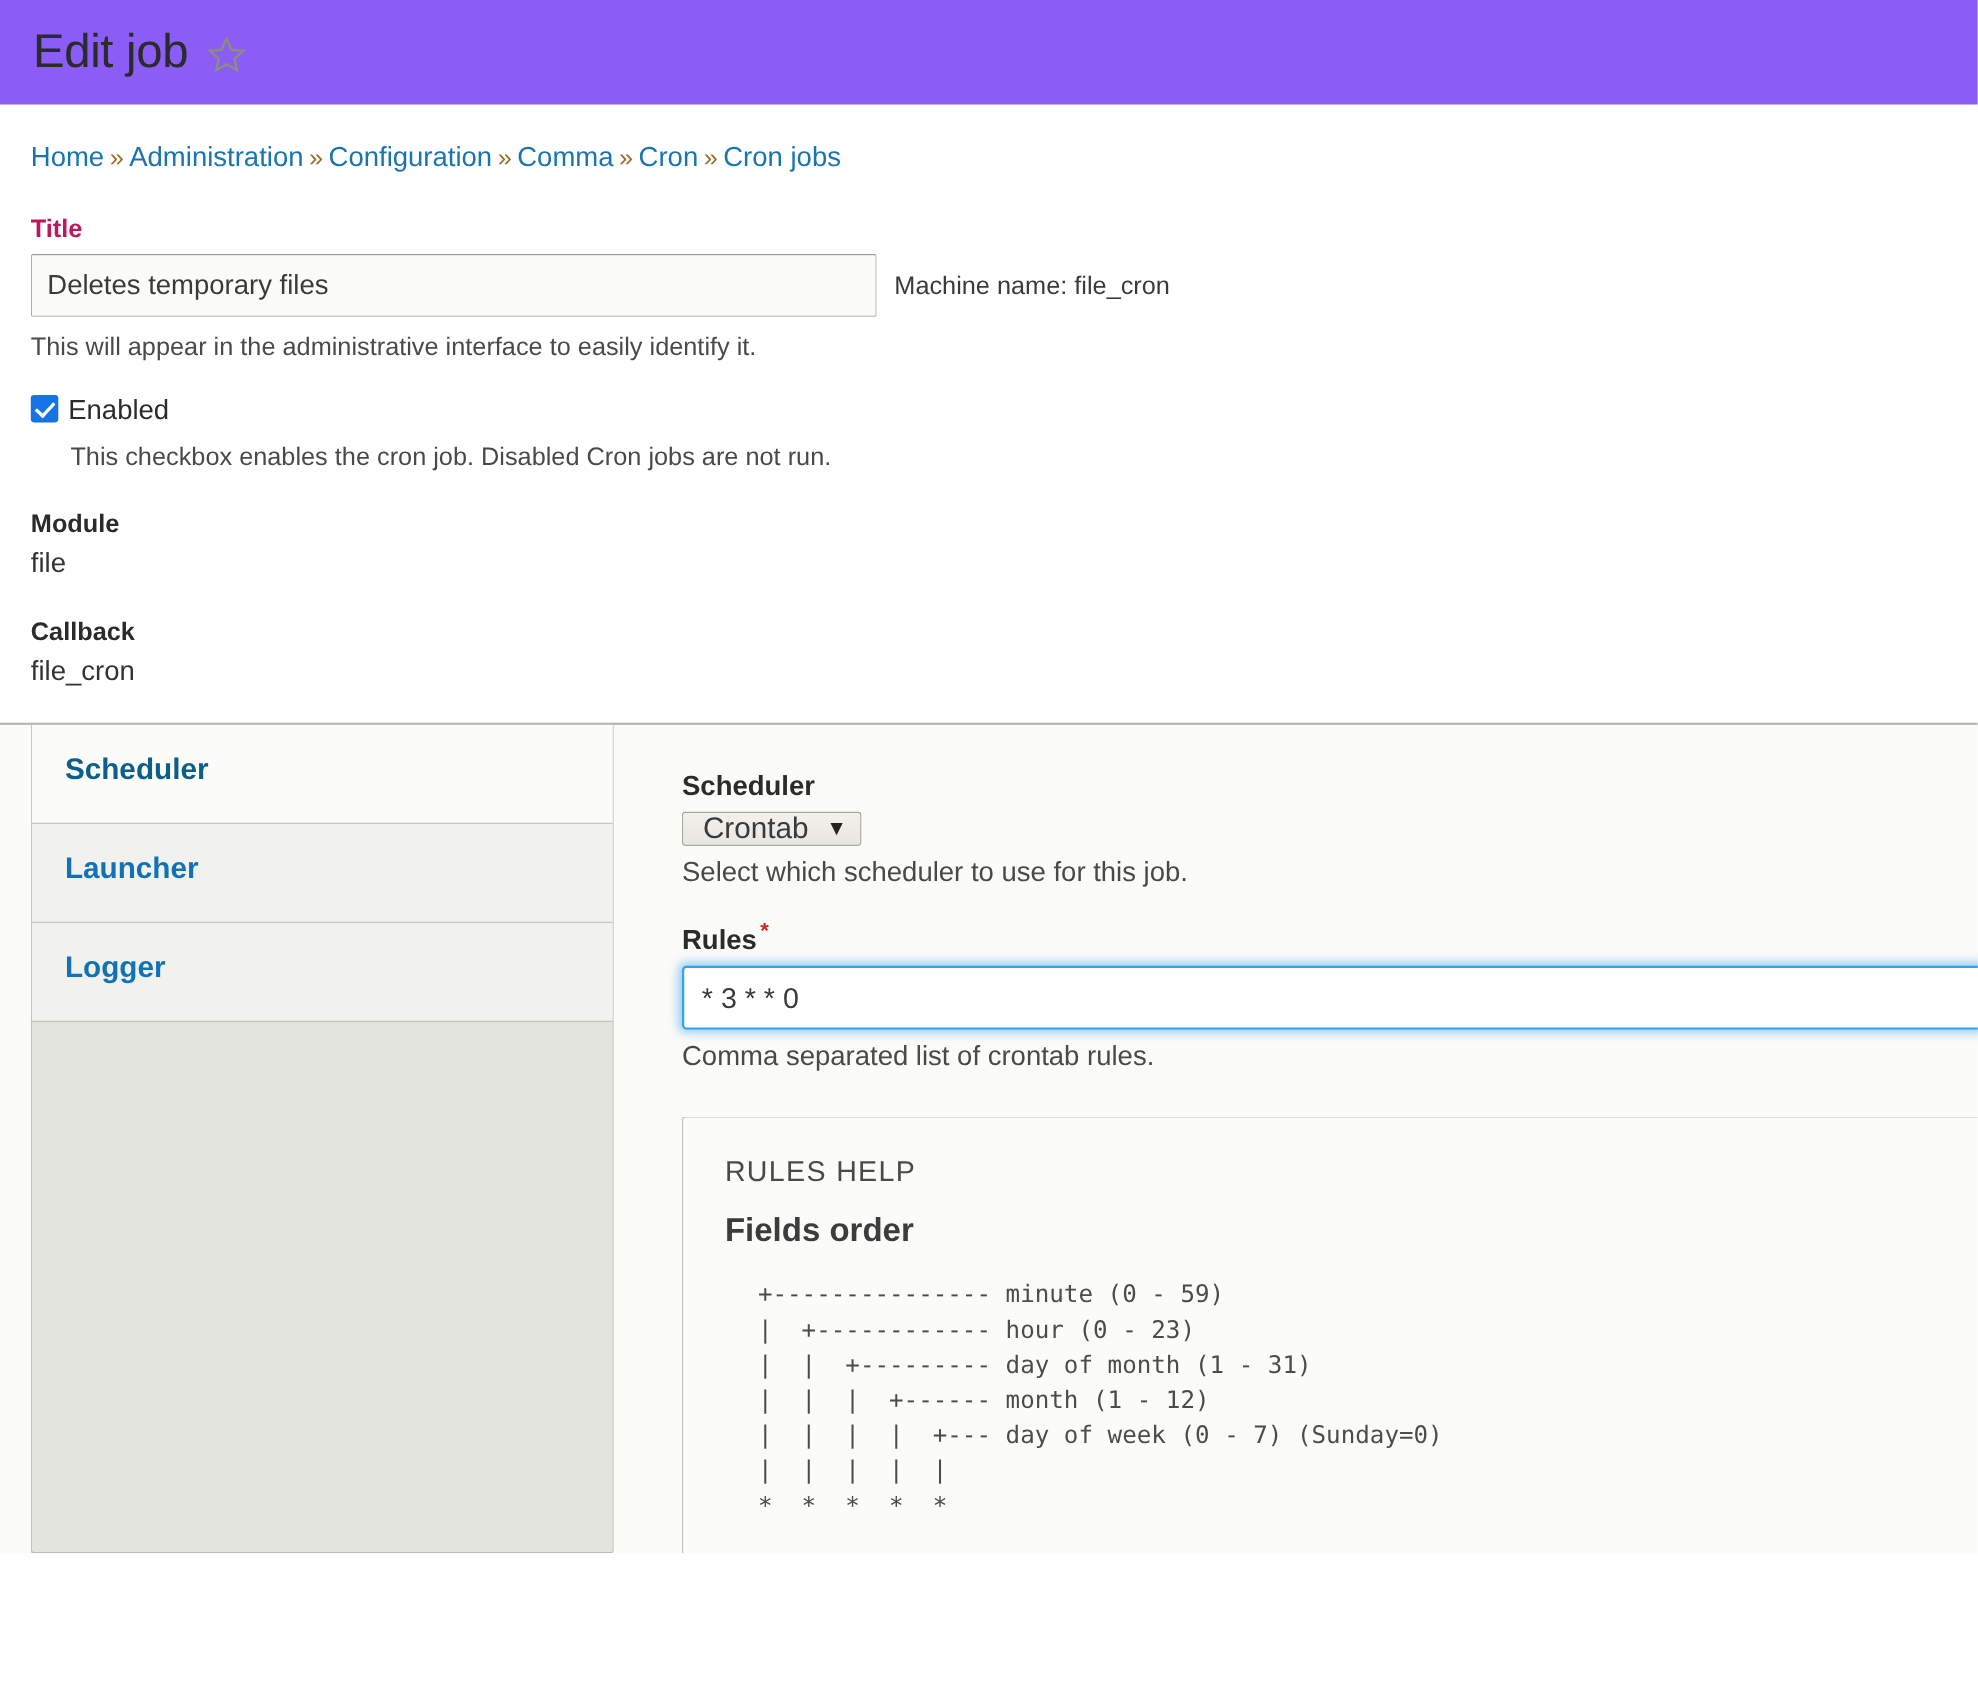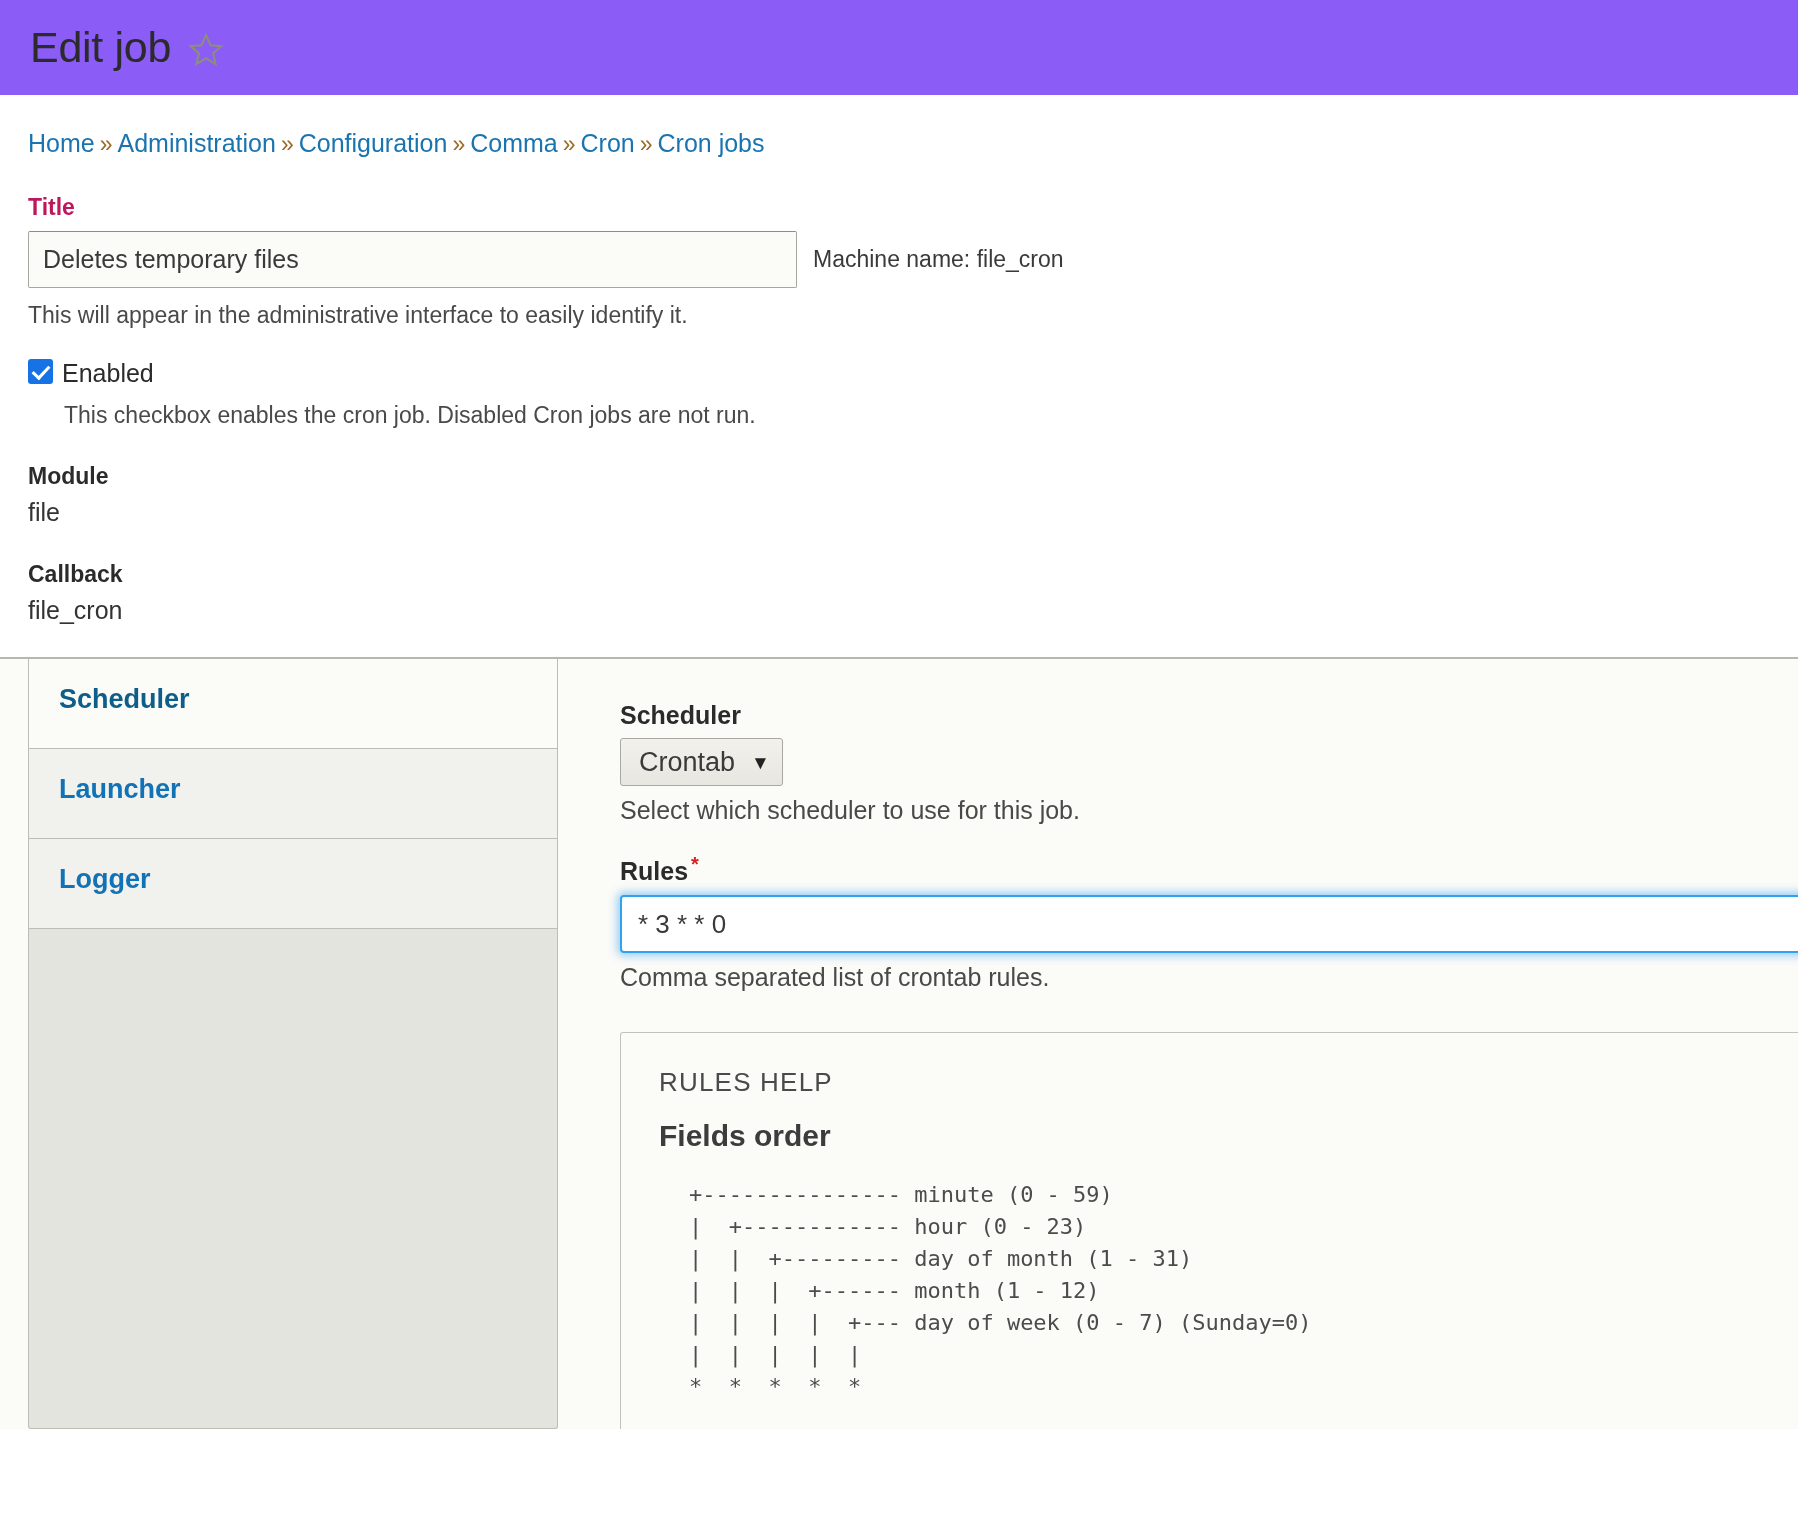--- a/index.html
+++ b/index.html
@@ -196,21 +196,21 @@
     font-weight: bold;
     color: #2b2b2b;
     margin-bottom: 8px;
   }
   .select-box {
     display: inline-flex;
     align-items: center;
     background: linear-gradient(to bottom, #f2f1ec 0%, #e7e6e0 100%);
     border: 1px solid #a9a9a3;
     border-radius: 3px;
-    height: 48px;
+    height: 31px;
     padding: 0 12px 0 18px;
     font-size: 27px;
     color: #3a3a3a;
     cursor: pointer;
   }
   .select-box .caret {
     margin-left: 16px;
     font-size: 19px;
     color: #222;
     line-height: 1;

